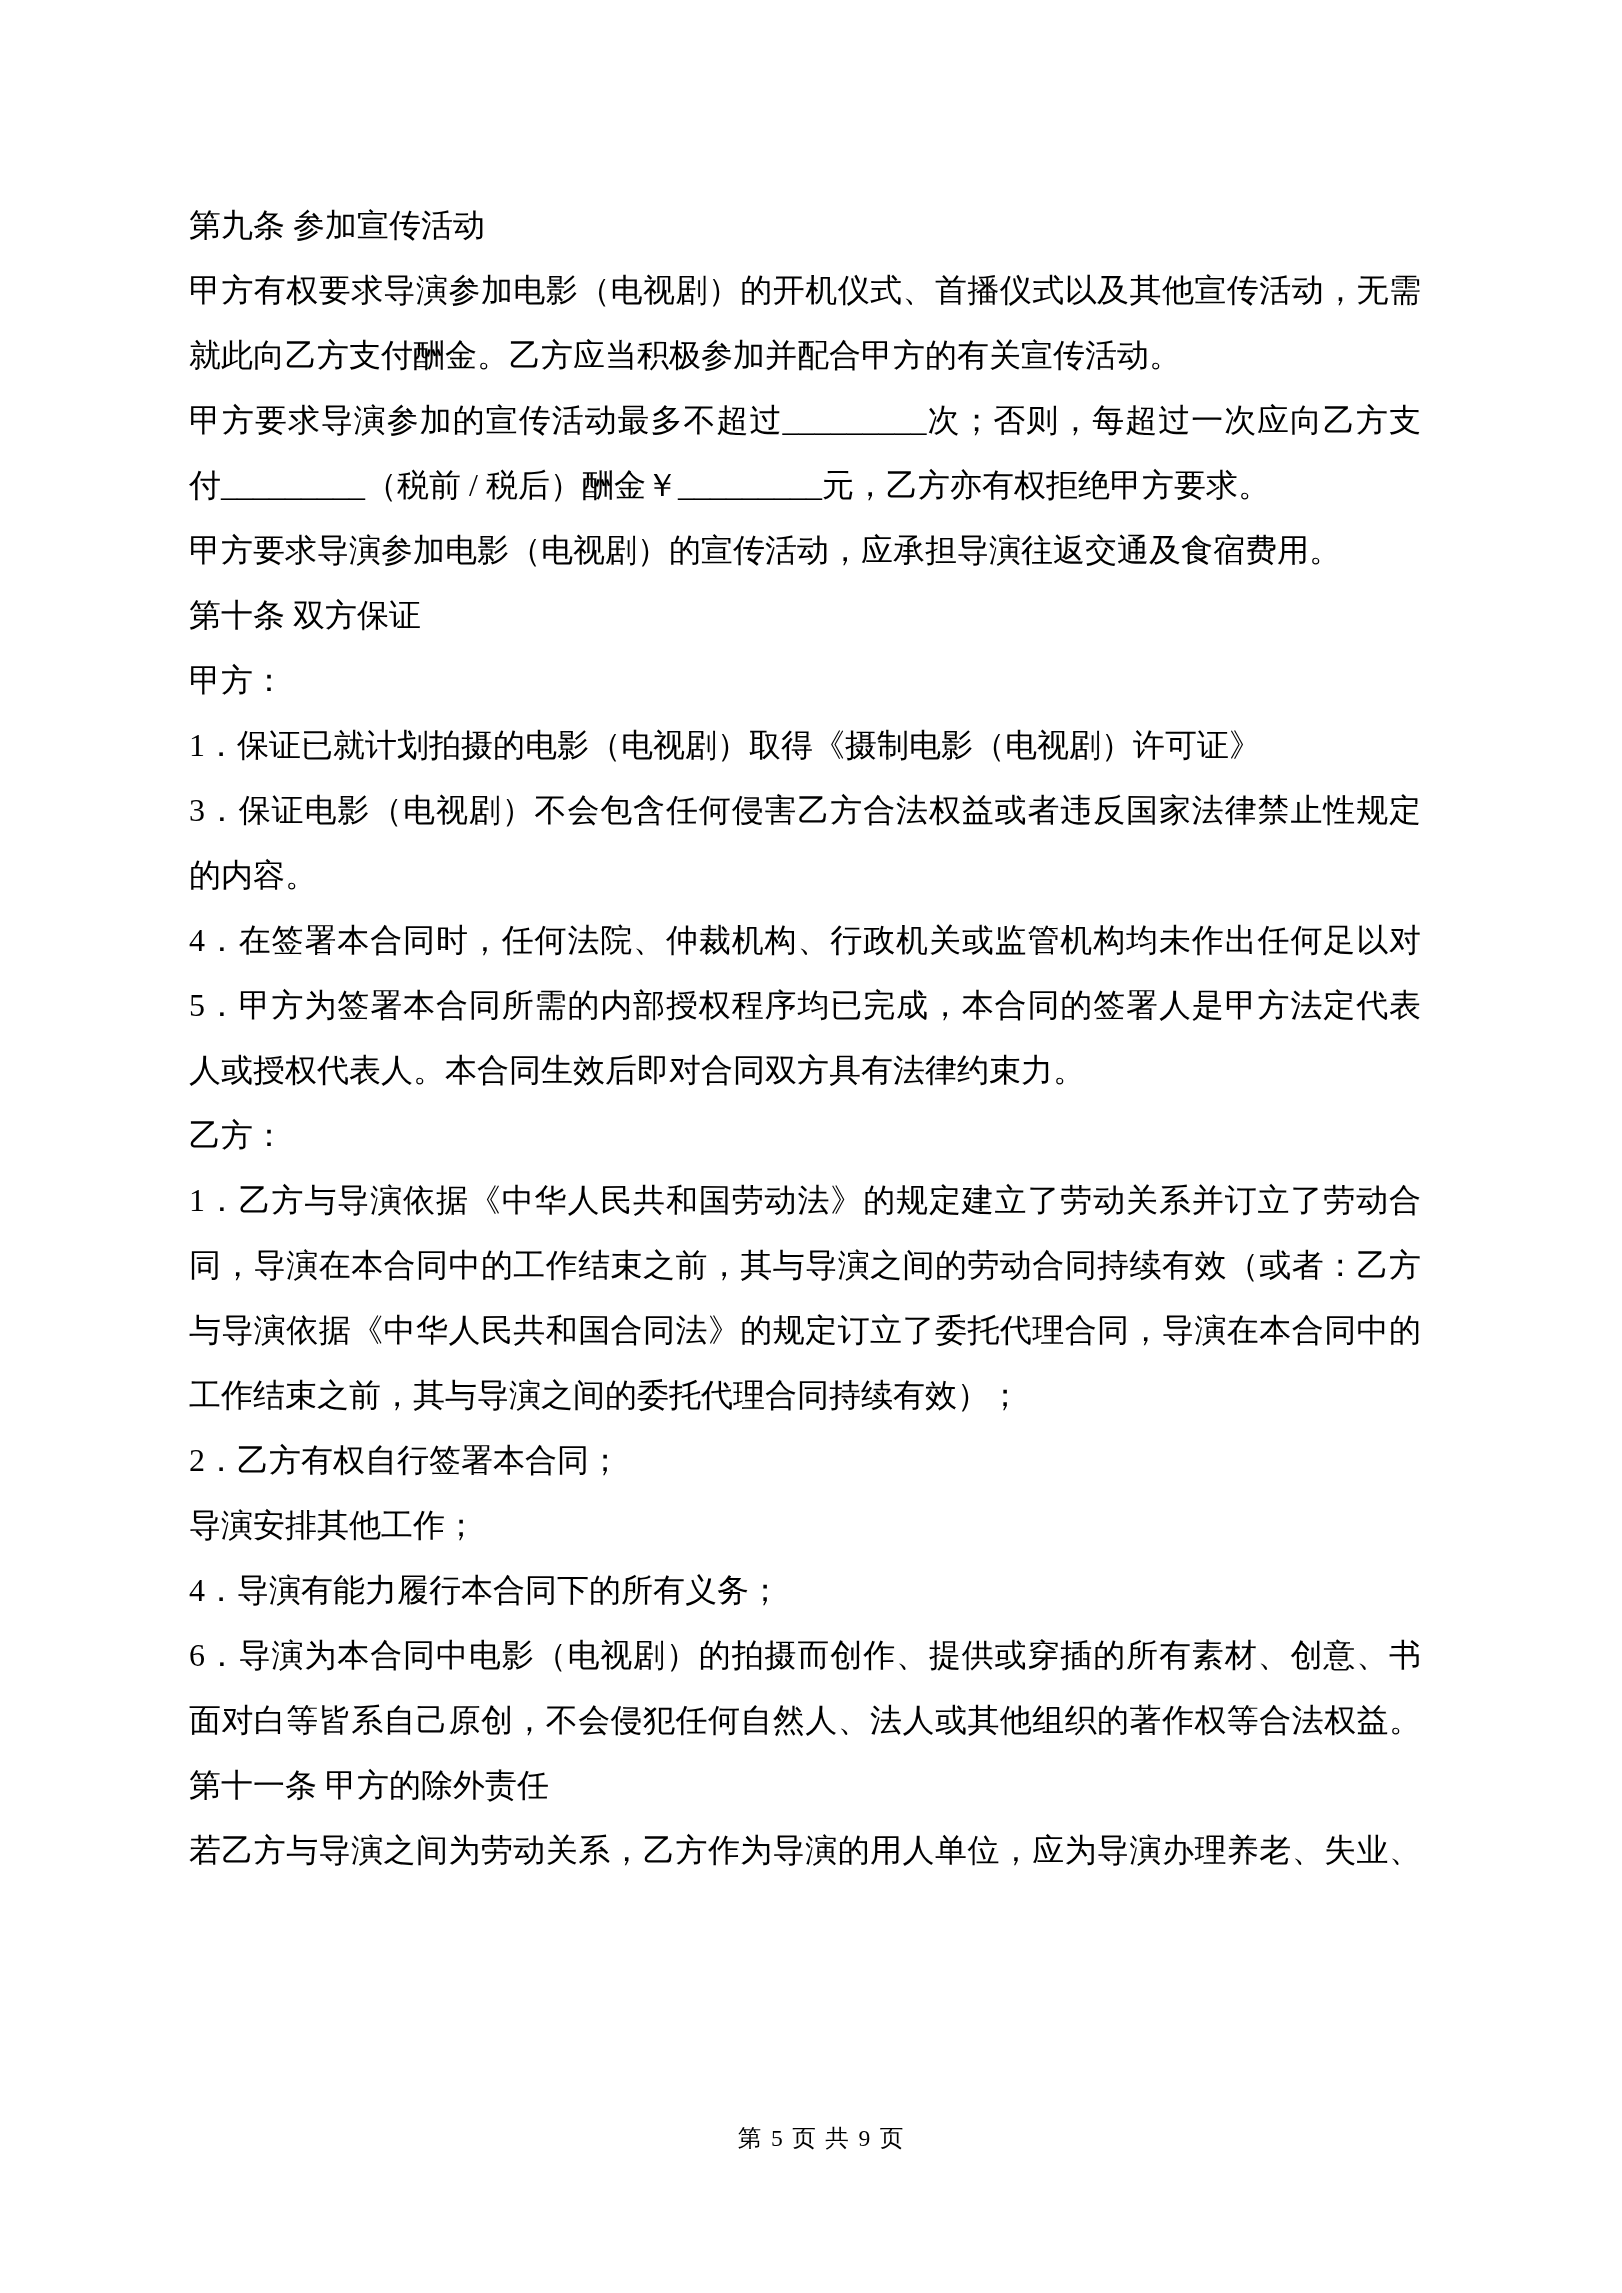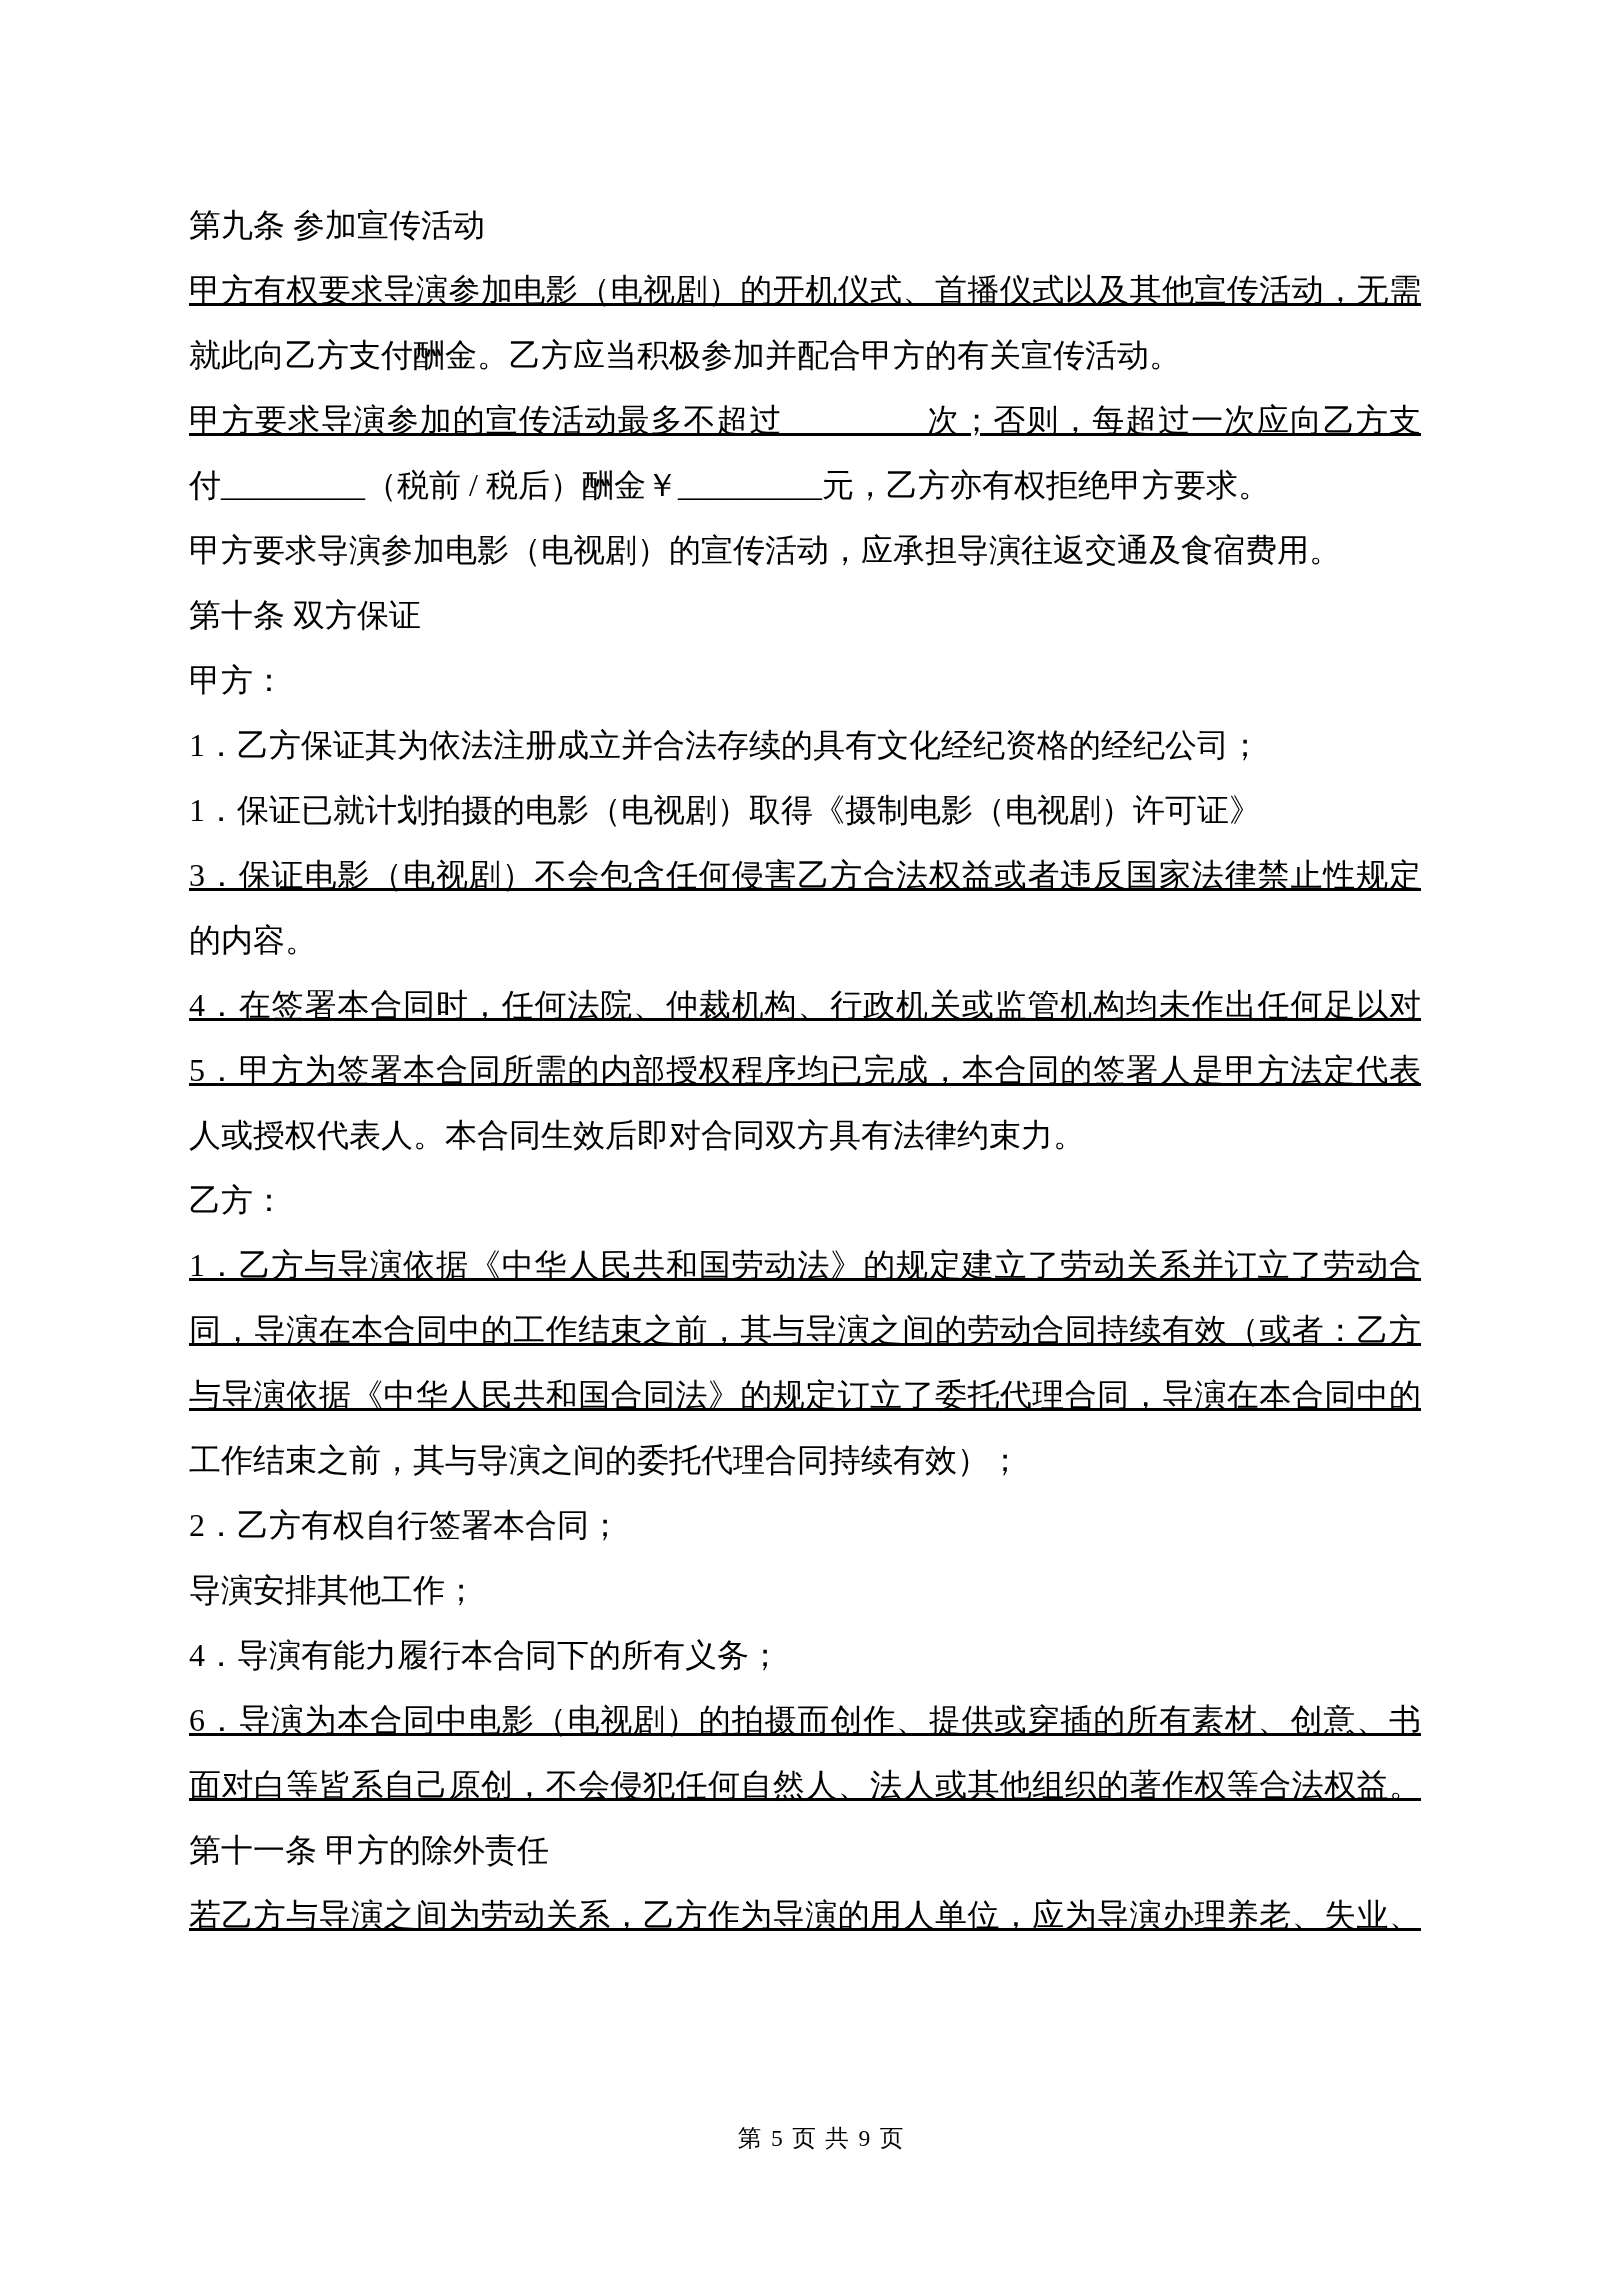--- a/index.html
+++ b/index.html
@@ -29,21 +29,20 @@
     white-space: nowrap;
     text-align: left;
     color: #000000;
   }
   
   .line.fill {
     white-space: normal;
     text-align: justify;
     text-align-last: justify;
     text-justify: inter-character;
-    text-decoration: underline;
   }
   .footer {
     position: absolute;
     top: 2120px;
     left: 10px;
     width: 100%;
     text-align: center;
     font-size: 23.6px;
     line-height: 36px;
     color: #000000;
@@ -57,21 +56,20 @@
   <div class="content">
 
   <div class="line">第九条 参加宣传活动</div>
       <div class="line fill">甲方有权要求导演参加电影（电视剧）的开机仪式、首播仪式以及其他宣传活动，无需</div>
       <div class="line">就此向乙方支付酬金。乙方应当积极参加并配合甲方的有关宣传活动。</div>
       <div class="line fill">甲方要求导演参加的宣传活动最多不超过_________次；否则，每超过一次应向乙方支</div>
       <div class="line">付_________（税前 / 税后）酬金￥_________元，乙方亦有权拒绝甲方要求。</div>
       <div class="line">甲方要求导演参加电影（电视剧）的宣传活动，应承担导演往返交通及食宿费用。</div>
       <div class="line">第十条 双方保证</div>
       <div class="line">甲方：</div>
-      <div class="line">1．乙方保证其为依法注册成立并合法存续的具有文化经纪资格的经纪公司；</div>
       <div class="line">1．保证已就计划拍摄的电影（电视剧）取得《摄制电影（电视剧）许可证》</div>
       <div class="line fill">3．保证电影（电视剧）不会包含任何侵害乙方合法权益或者违反国家法律禁止性规定</div>
       <div class="line">的内容。</div>
       <div class="line fill">4．在签署本合同时，任何法院、仲裁机构、行政机关或监管机构均未作出任何足以对</div>
       <div class="line fill">5．甲方为签署本合同所需的内部授权程序均已完成，本合同的签署人是甲方法定代表</div>
       <div class="line">人或授权代表人。本合同生效后即对合同双方具有法律约束力。</div>
       <div class="line">乙方：</div>
       <div class="line fill">1．乙方与导演依据《中华人民共和国劳动法》的规定建立了劳动关系并订立了劳动合</div>
       <div class="line fill">同，导演在本合同中的工作结束之前，其与导演之间的劳动合同持续有效（或者：乙方</div>
       <div class="line fill">与导演依据《中华人民共和国合同法》的规定订立了委托代理合同，导演在本合同中的</div>

